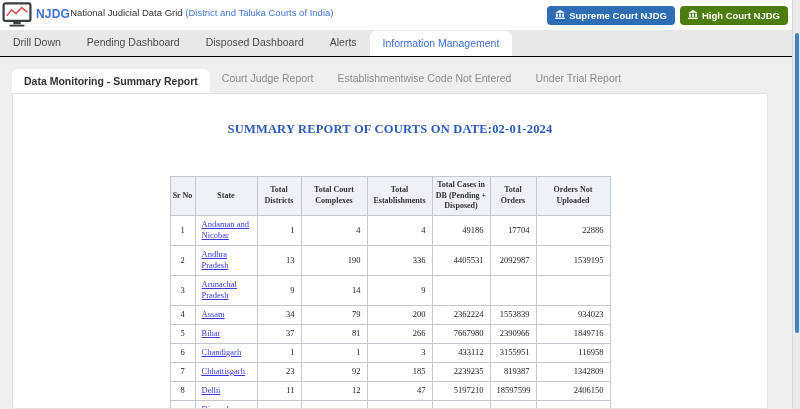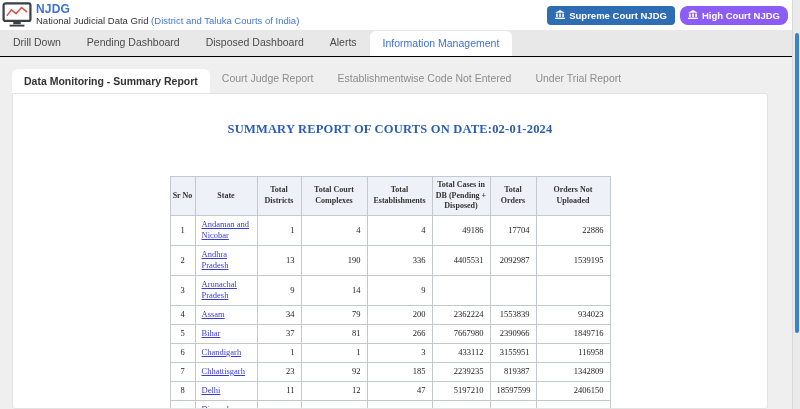--- a/index.html
+++ b/index.html
@@ -8,21 +8,21 @@
     background:#efefef;
     font-family:"Liberation Sans", sans-serif;
     -webkit-font-smoothing:antialiased;
   }
   
   .topbar{
     position:absolute;top:0;left:0;width:800px;height:30px;background:#ffffff;
     display:flex;align-items:center;
   }
   .logo{margin:2px 4px 0 2px;flex:0 0 auto;}
-  .brand{display:flex;flex-direction:column;justify-content:center;line-height:1.15;}
+  .brand{display:flex;flex-direction:row;justify-content:center;line-height:1.15;}
   .brand-title{color:#3e6fd8;font-size:12px;font-weight:700;letter-spacing:.2px;}
   .brand-sub{font-size:9.5px;color:#333;}
   .brand-sub .paren{color:#4276d4;}
   .topbar-spacer{flex:1;}
   .hdr-btn{
     display:flex;align-items:center;gap:4px;height:19px;padding:0 8px;margin-right:5px;
     border:none;border-radius:4px;color:#fff;font-size:9.5px;font-weight:700;
     font-family:"Liberation Sans", sans-serif;cursor:pointer;white-space:nowrap;
   }
   .btn-blue{background:#2e6db4;}
@@ -115,21 +115,21 @@
       <svg width="10" height="9" viewBox="0 0 12 11">
           <polygon points="6,0 12,3.5 0,3.5" fill="#fff"></polygon>
           <rect x="1.2" y="4.3" width="2" height="4.2" fill="#fff"></rect>
           <rect x="5" y="4.3" width="2" height="4.2" fill="#fff"></rect>
           <rect x="8.8" y="4.3" width="2" height="4.2" fill="#fff"></rect>
           <rect x="0" y="9.3" width="12" height="1.7" fill="#fff"></rect>
         </svg>
     </span>
     <span>Supreme Court NJDG</span>
   </button>
-  <button class="hdr-btn btn-teal" style="background: #8b5cf6; border-radius: 8px;">
+  <button class="hdr-btn btn-teal" style="background: #4d7c0f;">
     <span>
       <svg width="10" height="9" viewBox="0 0 12 11">
           <polygon points="6,0 12,3.5 0,3.5" fill="#fff"></polygon>
           <rect x="1.2" y="4.3" width="2" height="4.2" fill="#fff"></rect>
           <rect x="5" y="4.3" width="2" height="4.2" fill="#fff"></rect>
           <rect x="8.8" y="4.3" width="2" height="4.2" fill="#fff"></rect>
           <rect x="0" y="9.3" width="12" height="1.7" fill="#fff"></rect>
         </svg>
     </span>
     <span>High Court NJDG</span>

